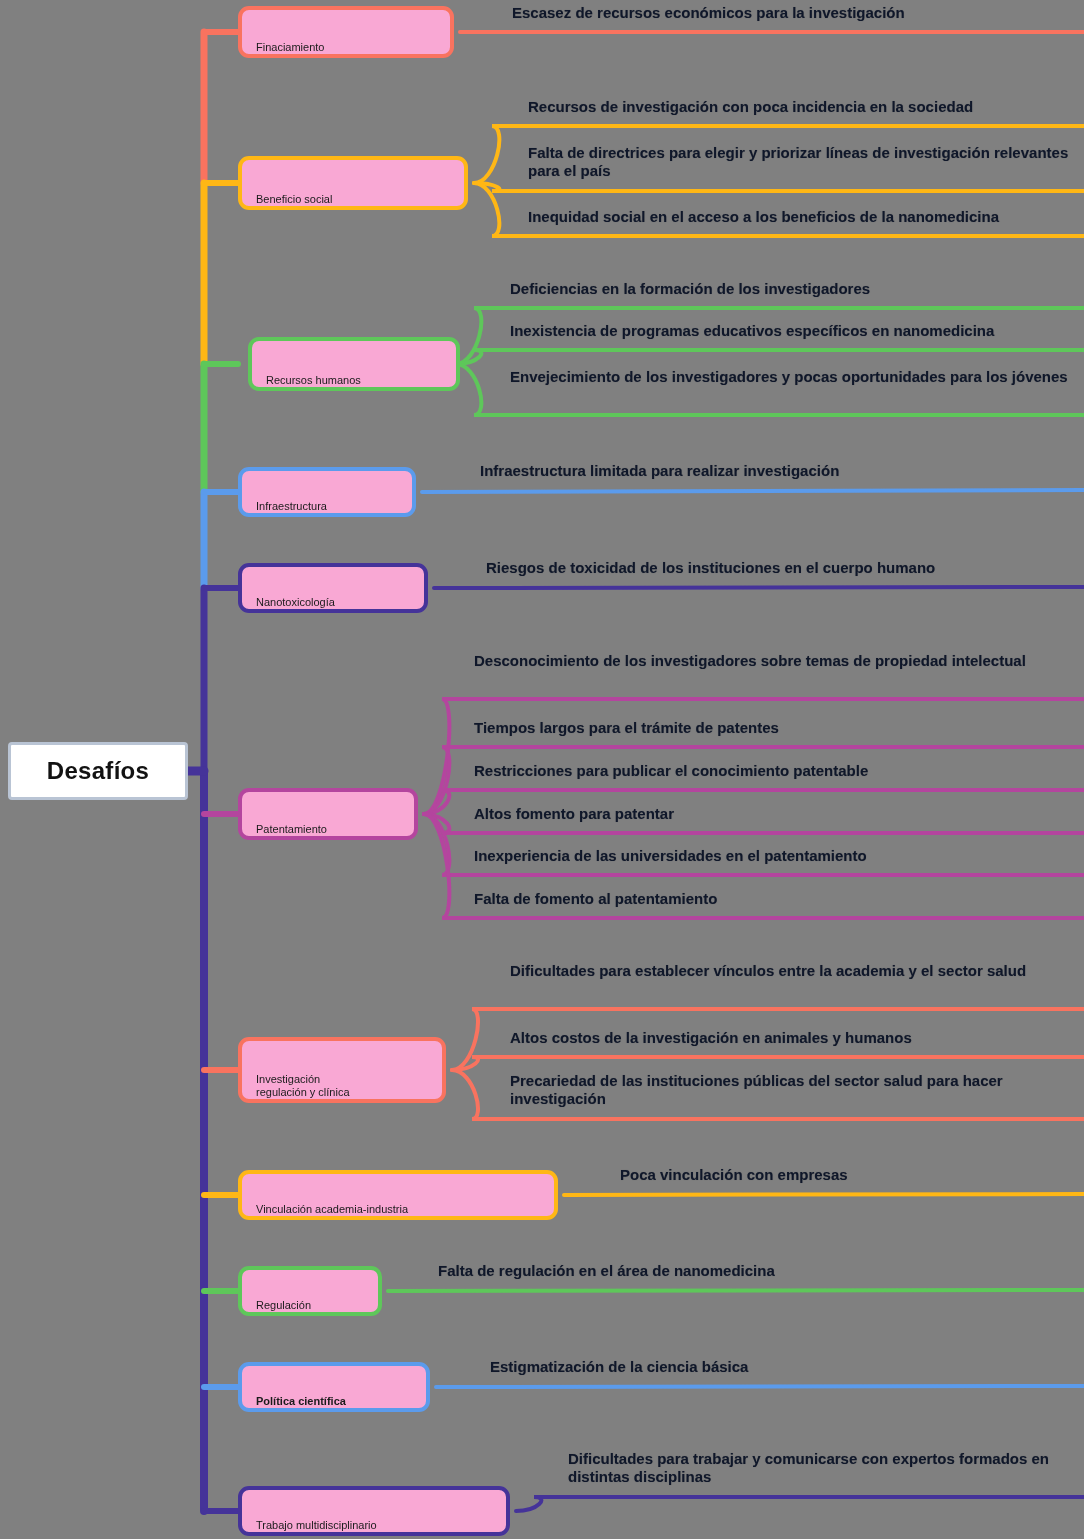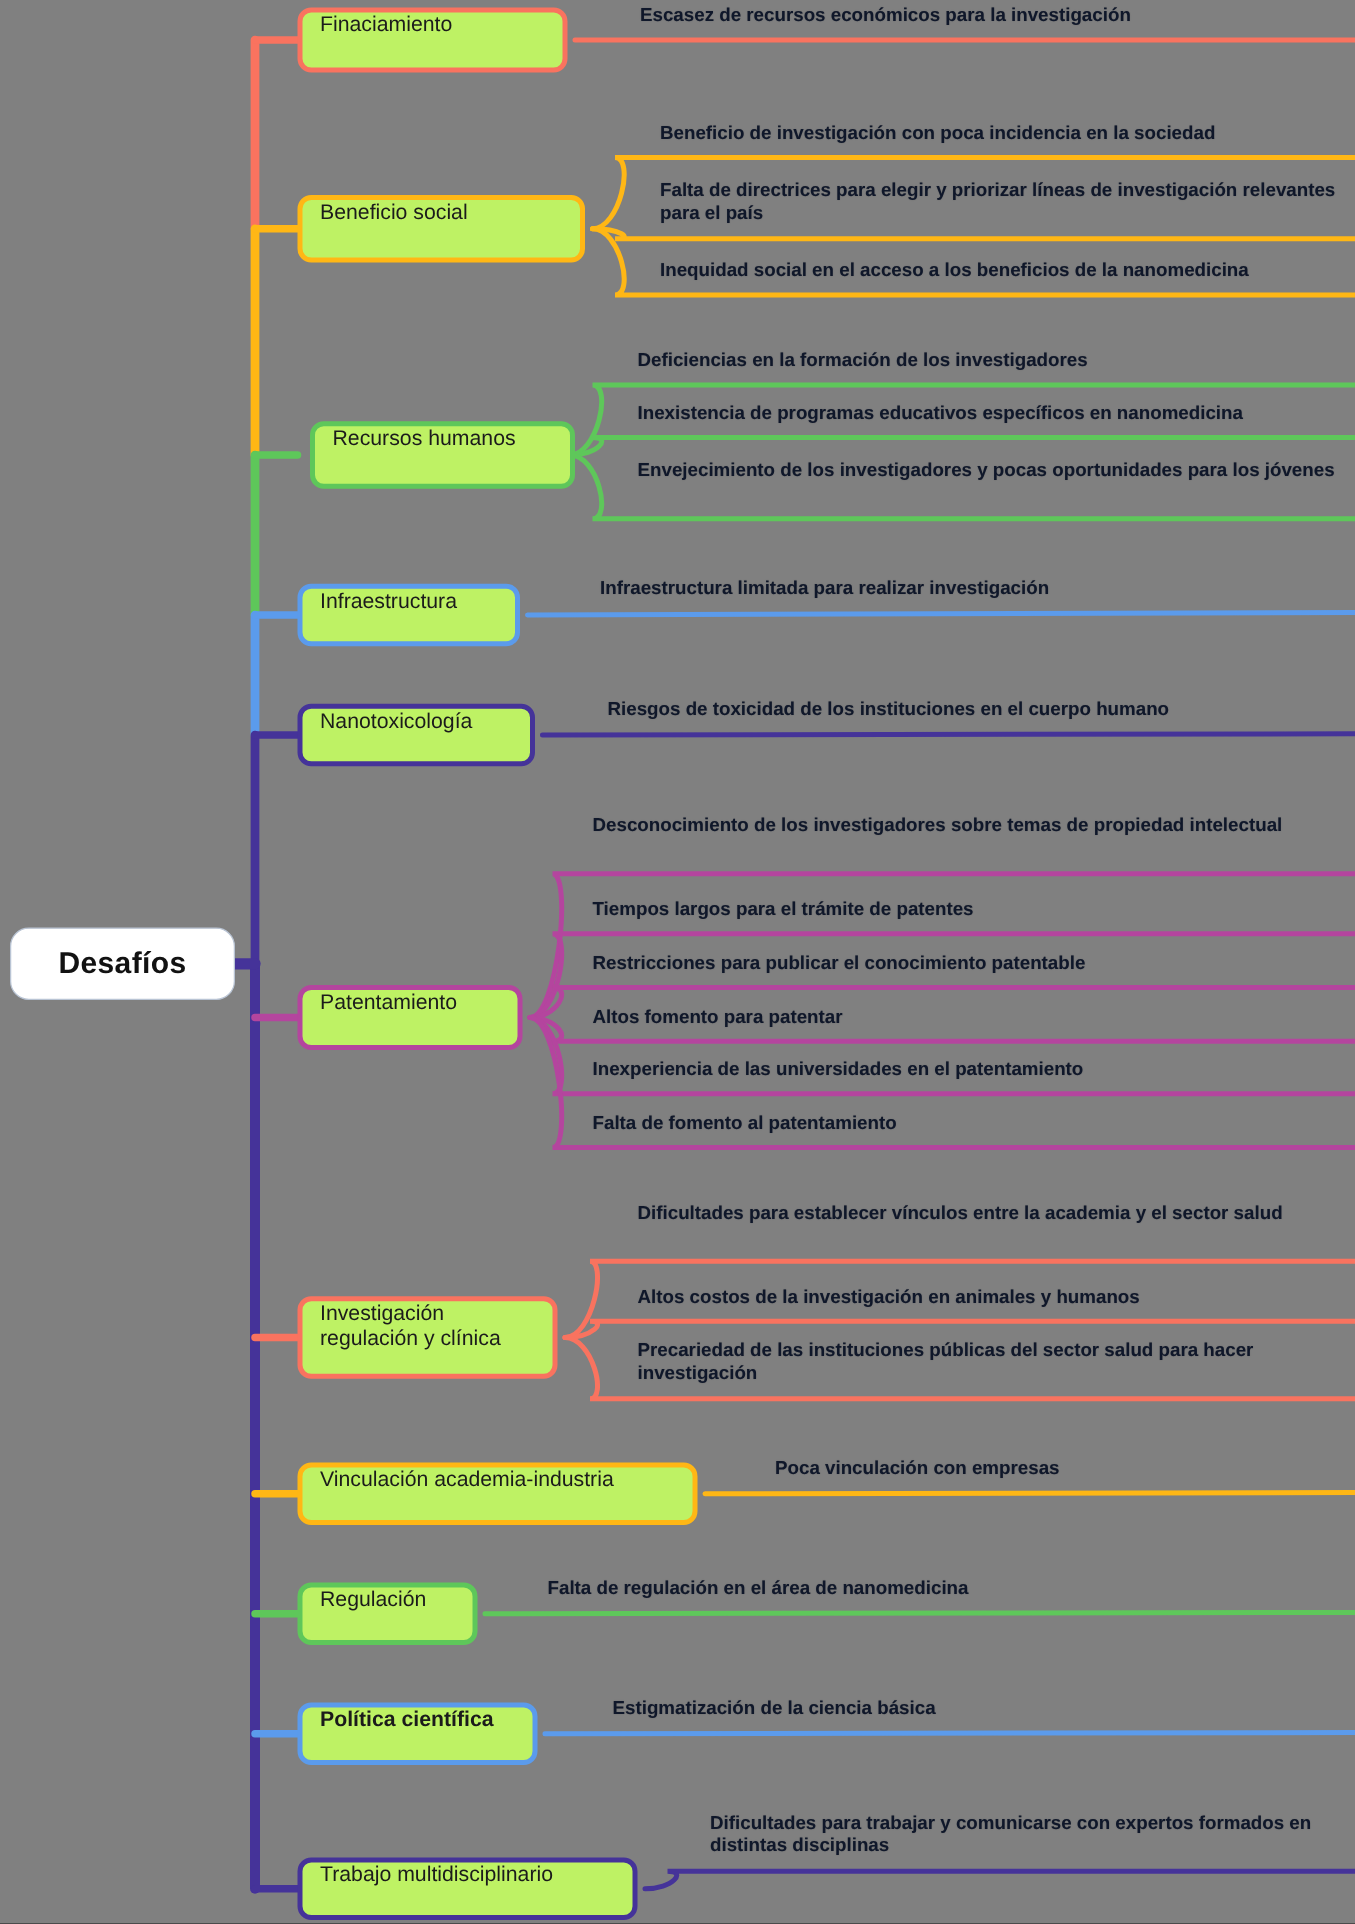--- a/index.html
+++ b/index.html
@@ -9,38 +9,38 @@
     background:#808080;
     font-family:"Liberation Sans", sans-serif;
     overflow:hidden;
   }
   #svg-layer{position:absolute;left:0;top:0;width:1084px;height:1539px;}
 
   
   .root-node{
     position:absolute;
     background:#ffffff;
-    border:1px solid #f9a8d4;
-    border-radius:15px;
+    border:3px solid #f9a8d4;
+    border-radius:4px;
     box-sizing:border-box;
     display:flex;align-items:center;justify-content:center;
     font-size:24px;font-weight:bold;color:#121212;
     letter-spacing:.3px;
   }
 
   
   .branch-node{
     position:absolute;
-    background:#bef264;
+    background:#f9a8d4;
     border-width:4px;border-style:solid;
     border-radius:11px;
     box-sizing:border-box;
-    display:flex;align-items:flex-start;
+    display:flex;align-items:flex-end;
     padding:0 14px;
-    font-size:17px;color:#1b1b1b;
+    font-size:11px;color:#1b1b1b;
     line-height:1.18;
   }
 
   
   .leaf-label{
     position:absolute;
     font-size:15px;
     font-weight:bold;
     color:#0f172a;
     line-height:1.2;
@@ -128,21 +128,21 @@
       <div class="branch-node" style="left: 238px; top: 1362px; width: 192px; height: 50px; border-color: rgb(91, 155, 236); font-weight: bold;">
         <span>Política científica</span>
       </div>
       <div class="branch-node" style="left: 238px; top: 1486px; width: 272px; height: 50px; border-color: rgb(69, 51, 153);">
         <span>Trabajo multidisciplinario</span>
       </div>
       <div class="root-node" style="left: 8px; top: 742px; width: 180px; height: 58px; border-color: rgb(185, 196, 212);">
         <span>Desafíos</span>
       </div>
       <div class="leaf-label" style="left: 512px; top: 4px; width: 572px;">Escasez de recursos económicos para la investigación</div>
-      <div class="leaf-label" style="left: 528px; top: 98px; width: 556px;">Beneficio de investigación con poca incidencia en la sociedad</div>
+      <div class="leaf-label" style="left: 528px; top: 98px; width: 556px;">Recursos de investigación con poca incidencia en la sociedad</div>
       <div class="leaf-label" style="left: 528px; top: 144px; width: 556px;">Falta de directrices para elegir y priorizar líneas de investigación relevantes para el país</div>
       <div class="leaf-label" style="left: 528px; top: 208px; width: 556px;">Inequidad social en el acceso a los beneficios de la nanomedicina</div>
       <div class="leaf-label" style="left: 510px; top: 280px; width: 574px;">Deficiencias en la formación de los investigadores</div>
       <div class="leaf-label" style="left: 510px; top: 322px; width: 574px;">Inexistencia de programas educativos específicos en nanomedicina</div>
       <div class="leaf-label" style="left: 510px; top: 368px; width: 574px;">Envejecimiento de los investigadores y pocas oportunidades para los jóvenes</div>
       <div class="leaf-label" style="left: 480px; top: 462px; width: 604px;">Infraestructura limitada para realizar investigación</div>
       <div class="leaf-label" style="left: 486px; top: 559px; width: 598px;">Riesgos de toxicidad de los instituciones en el cuerpo humano</div>
       <div class="leaf-label" style="left: 474px; top: 652px; width: 610px;">Desconocimiento de los investigadores sobre temas de propiedad intelectual</div>
       <div class="leaf-label" style="left: 474px; top: 719px; width: 610px;">Tiempos largos para el trámite de patentes</div>
       <div class="leaf-label" style="left: 474px; top: 762px; width: 610px;">Restricciones para publicar el conocimiento patentable</div>

